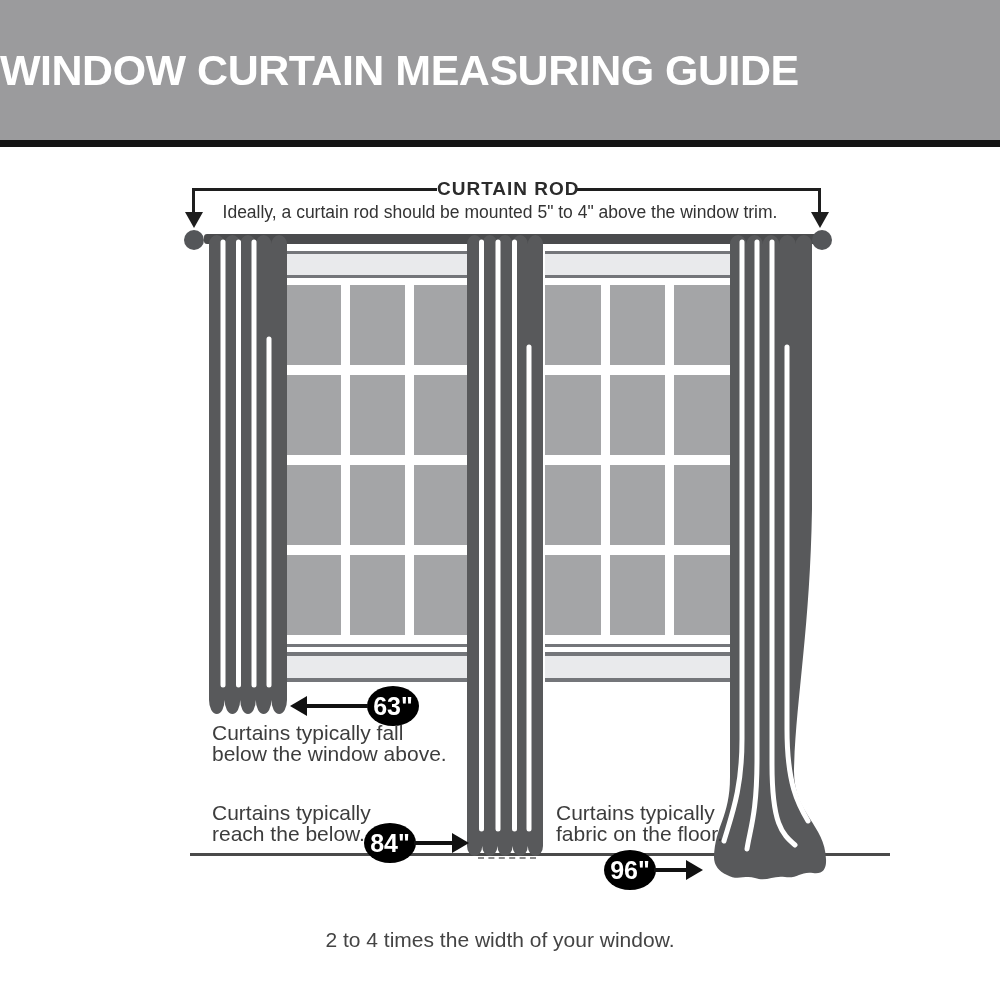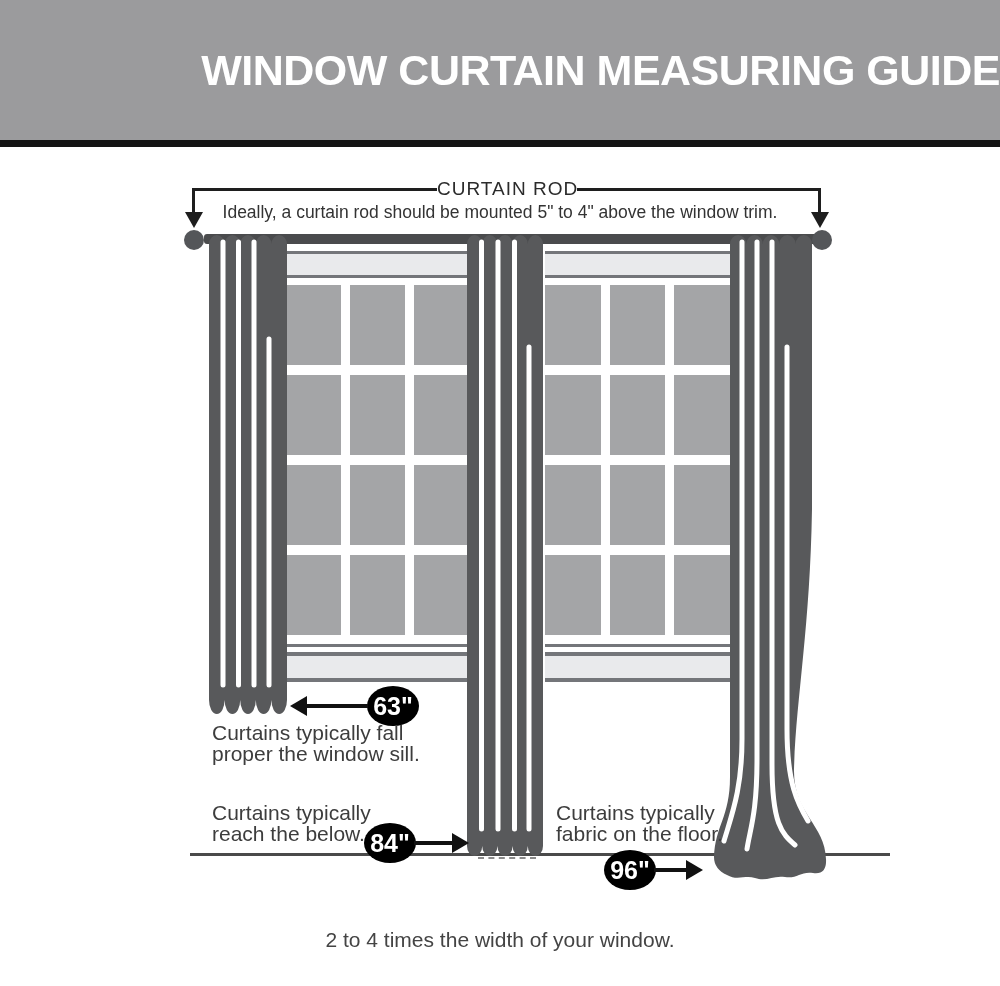--- a/index.html
+++ b/index.html
@@ -8,28 +8,28 @@
     --badge-bg:#000000; --badge-text:#ffffff;
   }
   *{margin:0;padding:0;box-sizing:border-box;}
   html,body{width:1000px;height:986px;background:#fff;overflow:hidden;
     font-family:"Liberation Sans", sans-serif;}
   .abs{position:absolute;}
   #stage{position:relative;width:1000px;height:986px;background:#fff;}
 
   
   .banner{left:0;top:0;width:1000px;height:140px;background:var(--banner);
-    display:flex;align-items:center;justify-content:flex-end;}
+    display:flex;align-items:center;justify-content:flex-start;}
   .banner h1{color:var(--banner-text);font-size:43px;font-weight:700;
     letter-spacing:-0.5px;white-space:nowrap;}
   .divider{left:0;top:140px;width:1000px;height:7px;background:#141414;}
 
   
   .callout-label{left:437px;top:178px;width:140px;text-align:center;font-size:19px;
-    font-weight:400;letter-spacing:1px;color:#2b2b2b;white-space:nowrap;}
+    font-weight:700;letter-spacing:1px;color:#2b2b2b;white-space:nowrap;}
   .callout-desc{left:0;top:202px;width:1000px;text-align:center;font-size:17.5px;
     color:#333;white-space:nowrap;}
   .hline{height:3px;background:var(--ink);}
   .vline{width:3px;background:var(--ink);}
   .arrow-down{width:0;height:0;border-left:9px solid transparent;
     border-right:9px solid transparent;border-top:16px solid var(--ink);}
 
   
   .rod{left:204px;top:234px;width:614px;height:10px;background:#4a4b4d;border-radius:3px;}
   .finial{width:20px;height:20px;border-radius:50%;background:#545659;top:230px;}
@@ -170,21 +170,21 @@
 
   <div class="abs touch-dashes"></div>
 
   <div class="abs badge" style="left:367px;top:686px;">
     <span>63"</span>
   </div>
   <div class="abs m-line" style="left:305px;top:704px;width:63px;"></div>
   <div class="abs arrow-left" style="left:290px;top:696px;"></div>
   <div class="abs note" style="left:212px;top:722px;">
     <span>Curtains typically fall</span><br>
-    <span>proper the window sill.</span>
+    <span>below the window above.</span>
   </div>
 
   <div class="abs note" style="left:212px;top:802px;">
     <span>Curtains typically</span><br>
     <span>reach the below.</span>
   </div>
   <div class="abs badge" style="left:364px;top:823px;">
     <span>84"</span>
   </div>
   <div class="abs m-line" style="left:414px;top:841px;width:38px;"></div>

